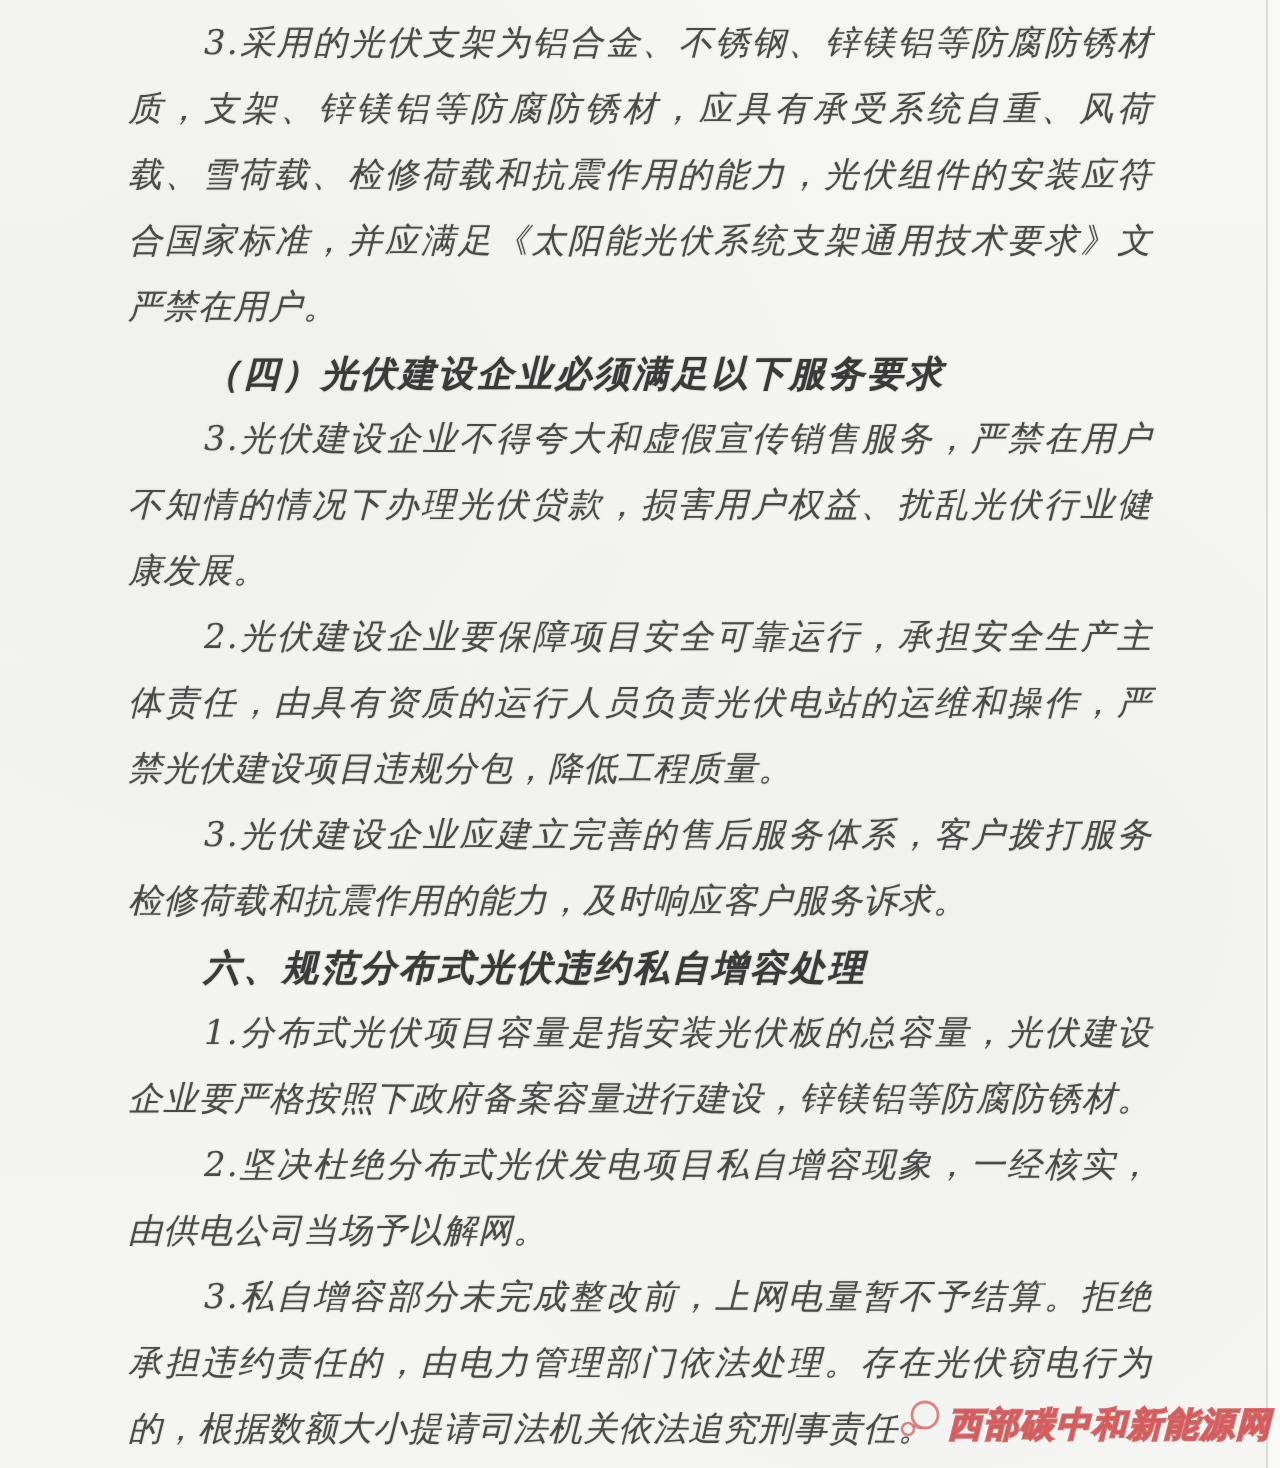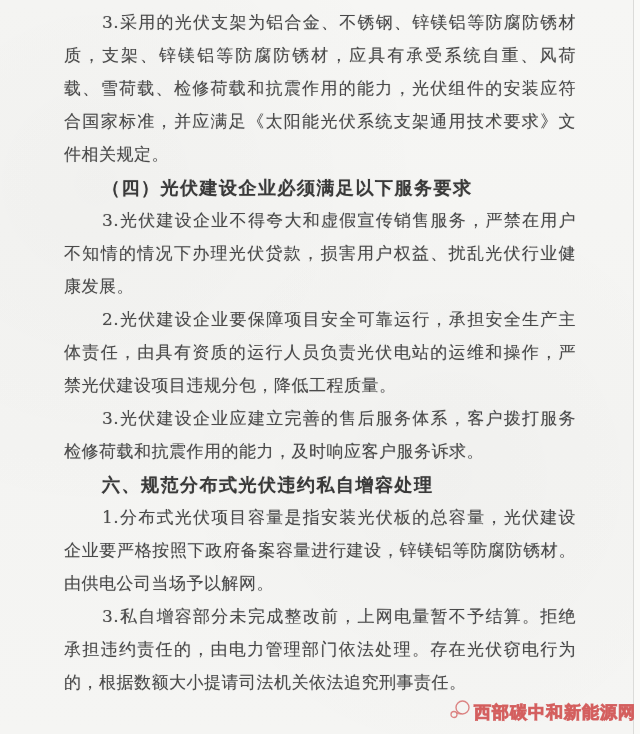--- a/index.html
+++ b/index.html
@@ -9,20 +9,21 @@
     font-family: "DejaVu Serif", serif;
     background: #f4f4f2;
   }
   .page {
     position: relative;
     width: 640px; height: 734px;
     background:
       radial-gradient(ellipse at 15% 25%, rgba(0,0,0,0.018), transparent 45%),
       radial-gradient(ellipse at 70% 65%, rgba(0,0,0,0.015), transparent 45%),
       linear-gradient(180deg, #f6f6f4 0%, #f4f4f2 60%, #f5f5f3 100%);
+    font-style: italic;
   }
   
   .edge-strip {
     position: absolute; top: 0; right: 0; bottom: 0; width: 6px;
     background: #fafaf8;
   }
   .edge-line {
     position: absolute; top: 0; right: 6px; bottom: 0; width: 1px;
     background: #dbdbd9;
   }
@@ -77,21 +78,21 @@
 <body>
 
 <div class="page">
 
   <div class="doc">
       <div class="block paragraph">
         <div class="line first">3.采用的光伏支架为铝合金、不锈钢、锌镁铝等防腐防锈材</div>
         <div class="line">质，支架、锌镁铝等防腐防锈材，应具有承受系统自重、风荷</div>
         <div class="line">载、雪荷载、检修荷载和抗震作用的能力，光伏组件的安装应符</div>
         <div class="line">合国家标准，并应满足《太阳能光伏系统支架通用技术要求》文</div>
-        <div class="line open">件相关规定。</div>
+        <div class="line open">严禁在用户。</div>
       </div>
       <div class="block heading">
         <div class="line first open">（四）光伏建设企业必须满足以下服务要求</div>
       </div>
       <div class="block paragraph">
         <div class="line first">3.光伏建设企业不得夸大和虚假宣传销售服务，严禁在用户</div>
         <div class="line">不知情的情况下办理光伏贷款，损害用户权益、扰乱光伏行业健</div>
         <div class="line open">康发展。</div>
       </div>
       <div class="block paragraph">
@@ -104,20 +105,21 @@
         <div class="line open">检修荷载和抗震作用的能力，及时响应客户服务诉求。</div>
       </div>
       <div class="block heading">
         <div class="line first open">六、规范分布式光伏违约私自增容处理</div>
       </div>
       <div class="block paragraph">
         <div class="line first">1.分布式光伏项目容量是指安装光伏板的总容量，光伏建设</div>
         <div class="line">企业要严格按照下政府备案容量进行建设，锌镁铝等防腐防锈材。</div>
       </div>
       <div class="block paragraph">
+        <div class="line first">2.坚决杜绝分布式光伏发电项目私自增容现象，一经核实，</div>
         <div class="line open">由供电公司当场予以解网。</div>
       </div>
       <div class="block paragraph">
         <div class="line first">3.私自增容部分未完成整改前，上网电量暂不予结算。拒绝</div>
         <div class="line">承担违约责任的，由电力管理部门依法处理。存在光伏窃电行为</div>
         <div class="line open">的，根据数额大小提请司法机关依法追究刑事责任。</div>
       </div>
     </div>
 
   <div class="edge-line"></div>

